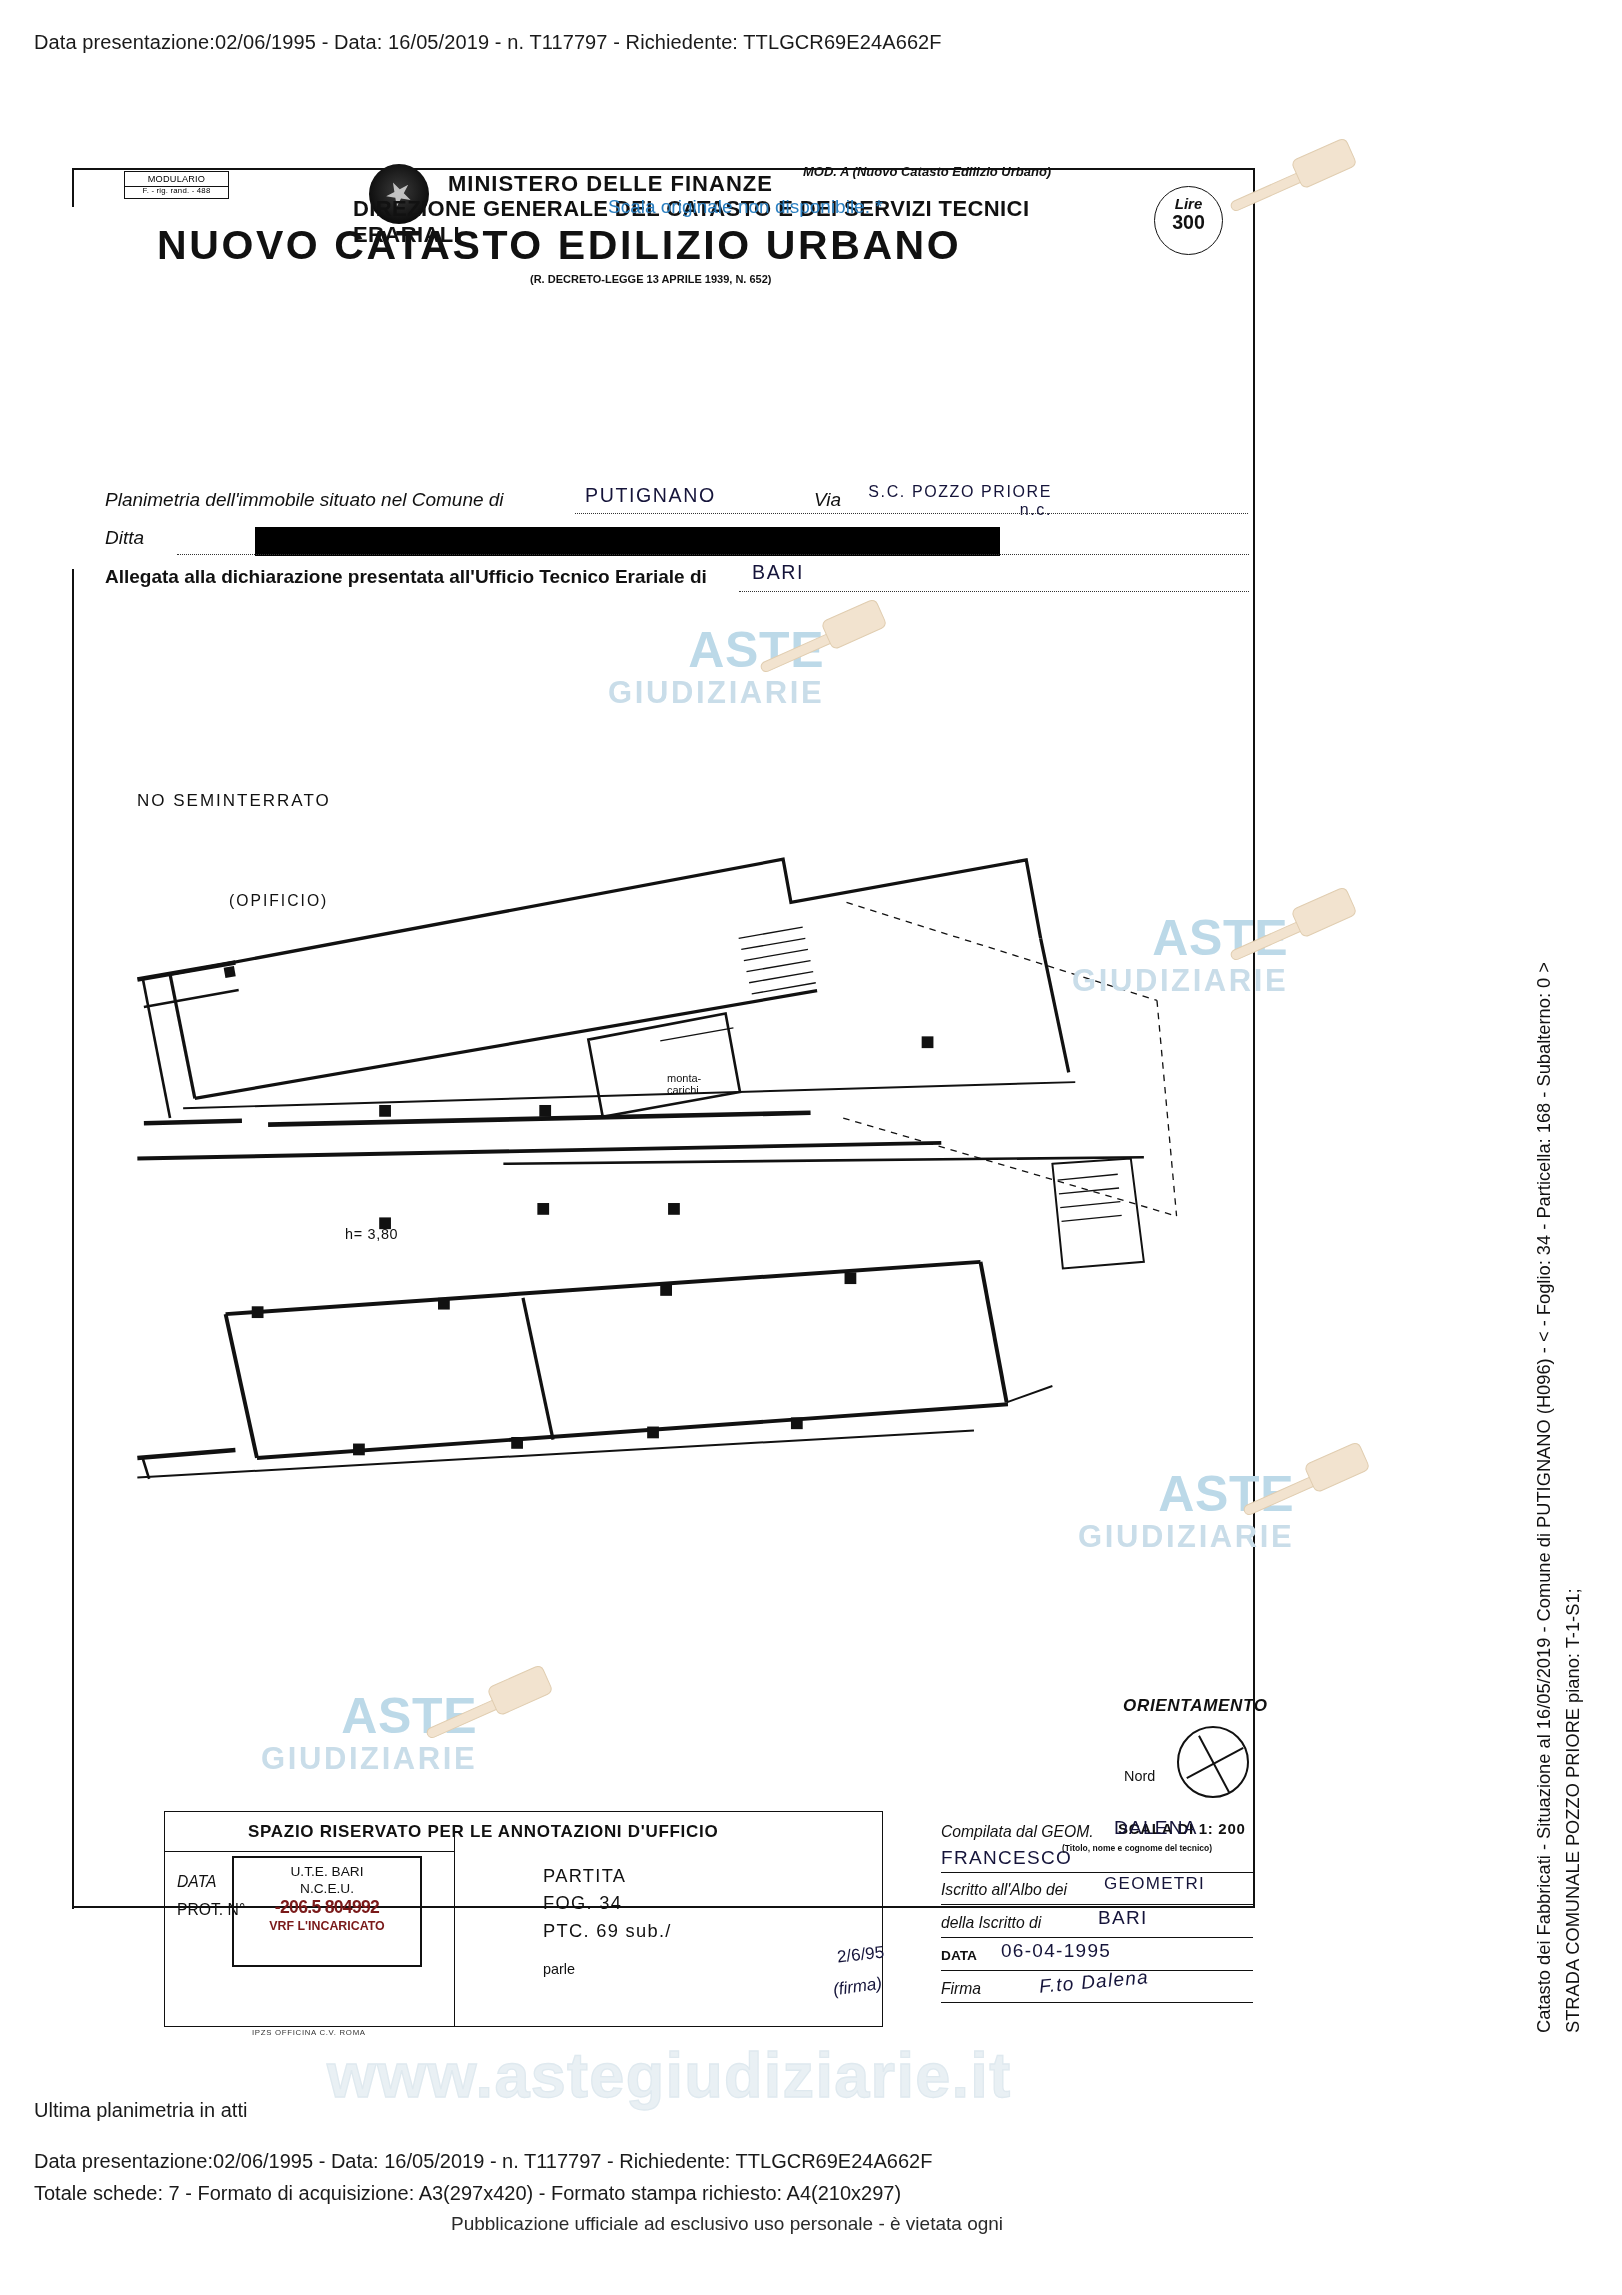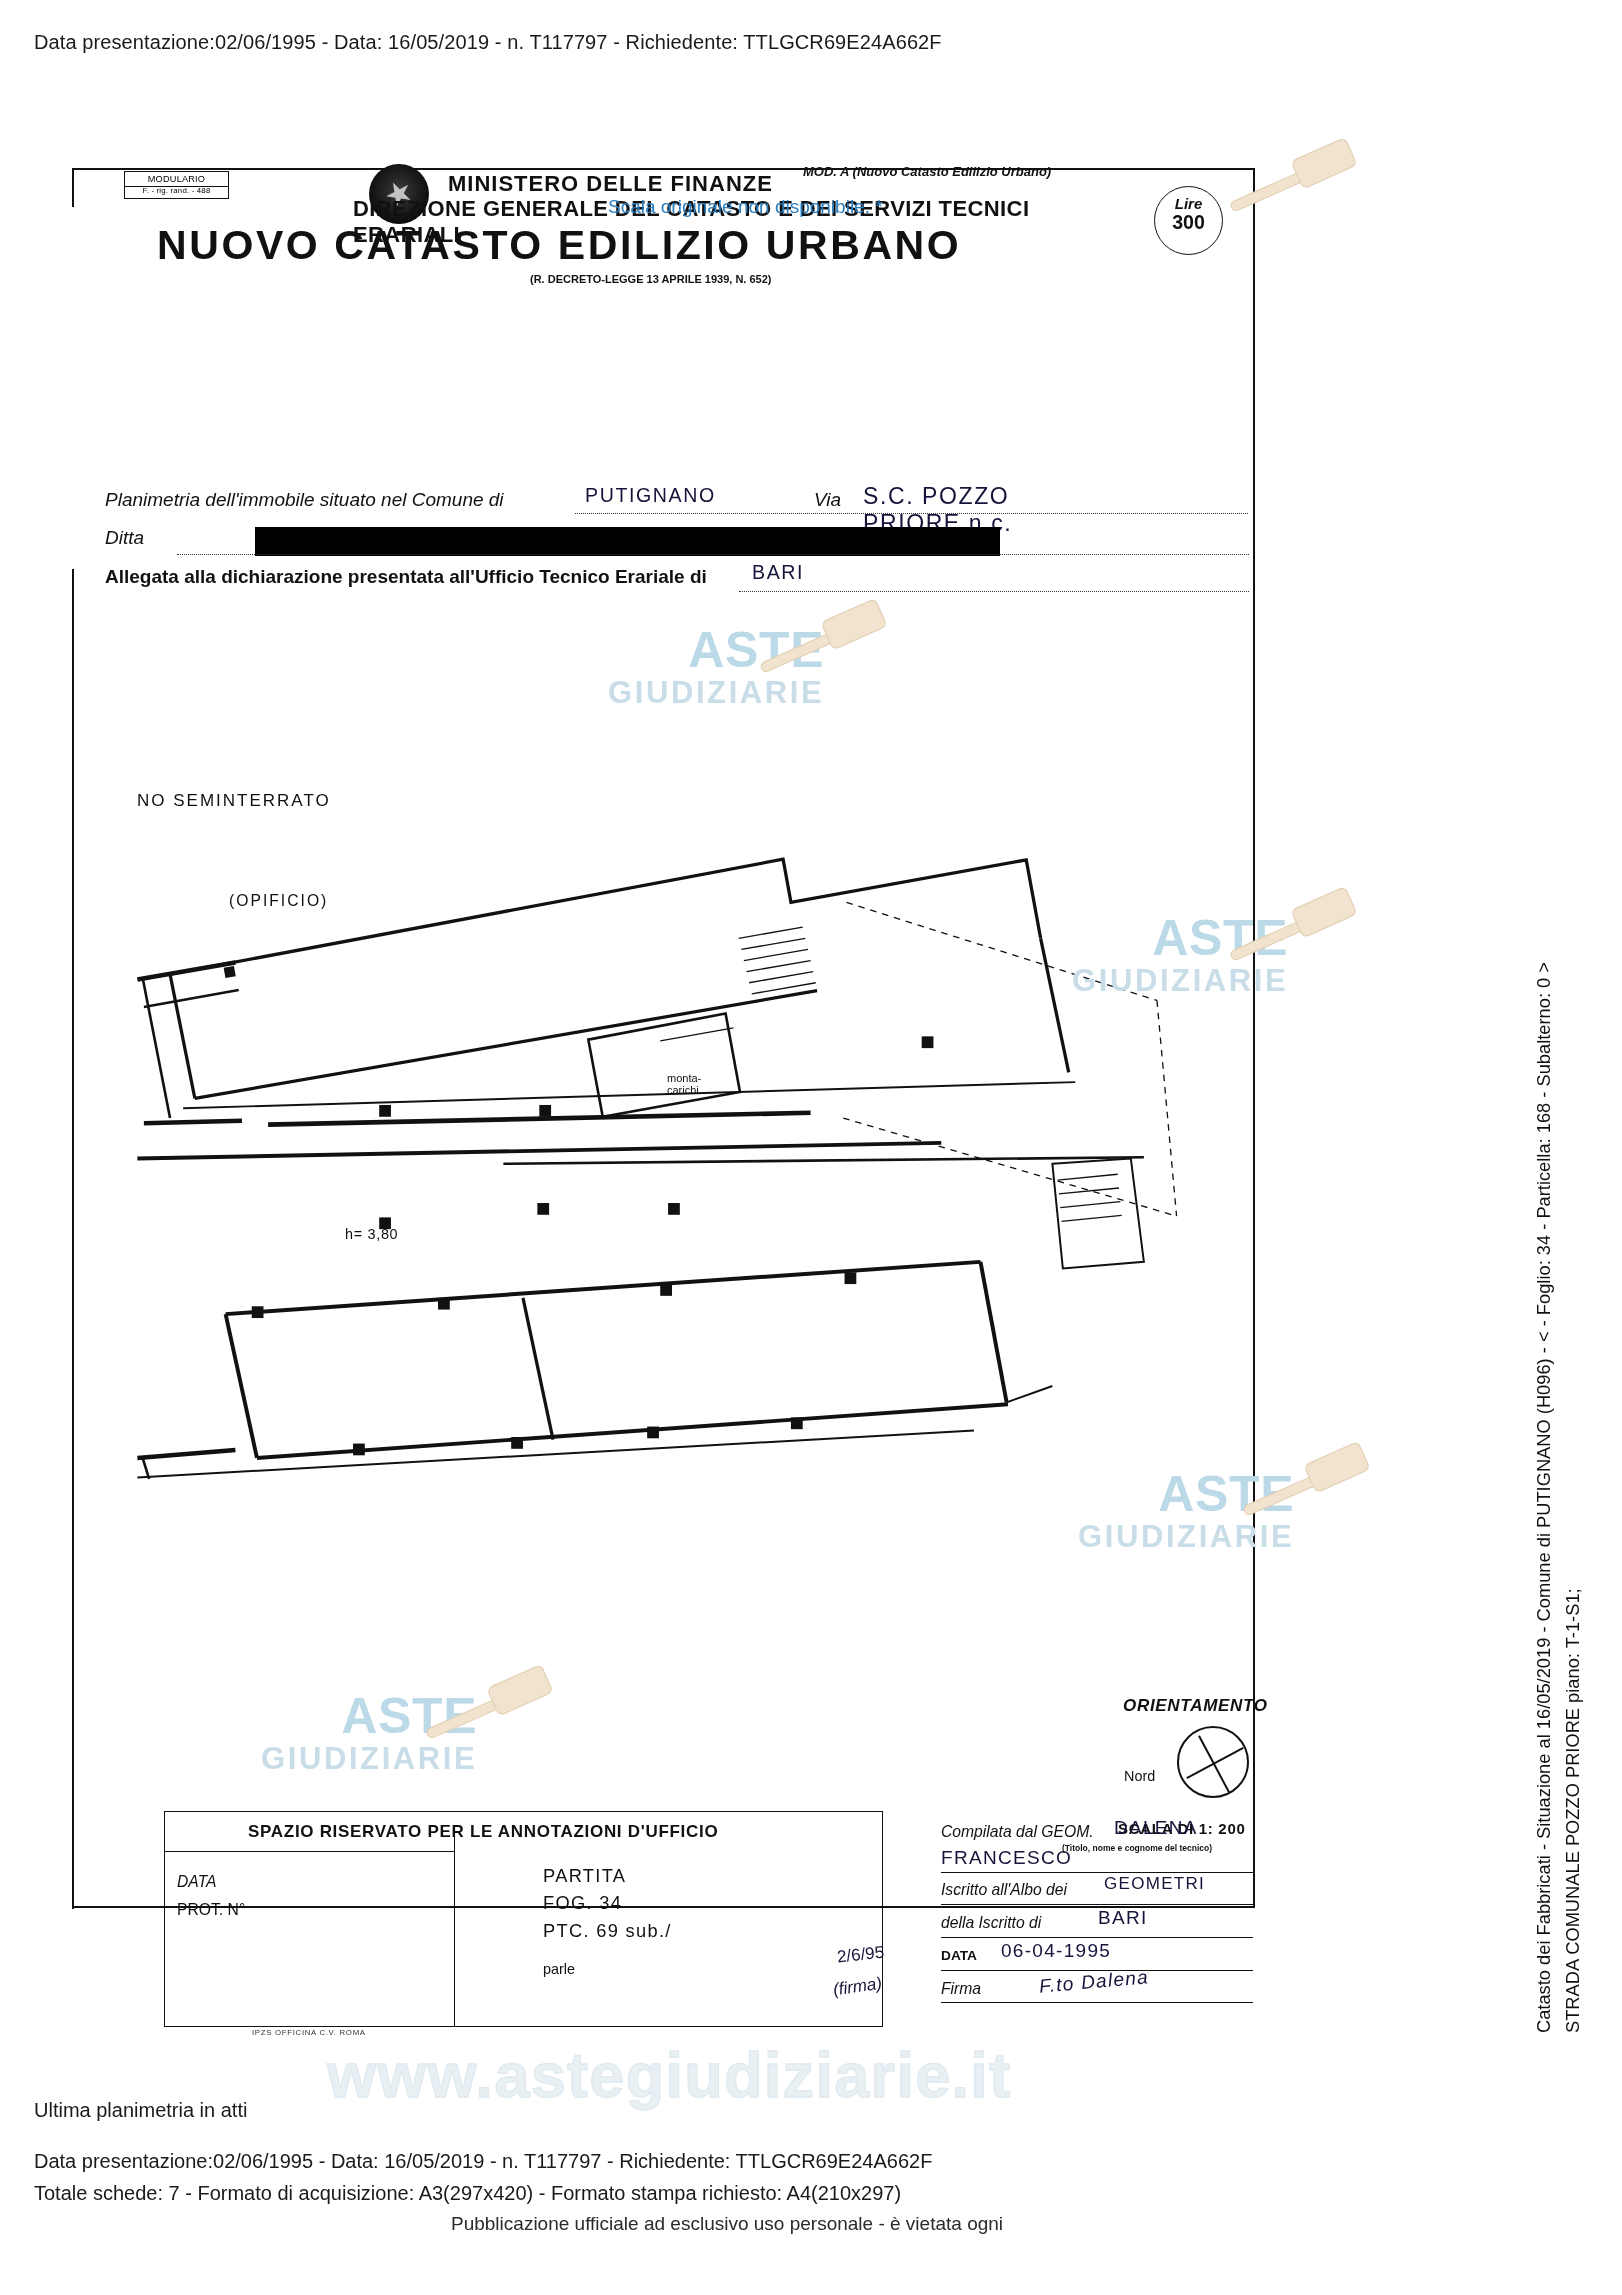--- a/index.html
+++ b/index.html
@@ -215,21 +215,21 @@
       <div class="l1">Lire</div>
       <div>300</div>
     </div>
 
     <div class="title-main">NUOVO CATASTO EDILIZIO URBANO</div>
     <div class="decreto">(R. DECRETO-LEGGE 13 APRILE 1939, N. 652)</div>
 
     <div class="ln ln-italic" style="left:33px; top:332px;">Planimetria dell'immobile situato nel Comune di</div>
     <div class="hand" style="left:513px; top:327px;">PUTIGNANO</div>
     <div class="ln ln-italic" style="left:742px; top:332px;">Via</div>
-    <div class="hand" style="left:791px; top:326px; font-size:23px;">S.C. POZZO PRIORE  n.c.</div>
+    <div class="hand" style="left:791px; top:326px; font-size:16px;text-align:right;">S.C. POZZO PRIORE  n.c.</div>
     <div class="dotline" style="left:503px; top:356px; width:673px;"></div>
 
     <div class="ln ln-italic" style="left:33px; top:370px;">Ditta</div>
     <div class="ditta-black"></div>
     <div class="dotline" style="left:105px; top:397px; width:1072px;"></div>
 
     <div class="ln" style="left:33px; top:409px; font-weight:bold;">Allegata alla dichiarazione presentata all'Ufficio Tecnico Erariale di</div>
     <div class="hand" style="left:680px; top:404px;">BARI</div>
     <div class="dotline" style="left:667px; top:434px; width:510px;"></div>
 
@@ -331,20 +331,26 @@
       <div class="lbl-scala">SCALA DI 1: 200</div>
     </div>
 
     <div class="office-box"></div>
     <div class="office-title">SPAZIO RISERVATO PER LE ANNOTAZIONI D'UFFICIO</div>
     <div class="office-vsplit"></div>
     <div class="office-hline"></div>
     <div class="lbl-data">DATA</div>
     <div class="lbl-prot">PROT. N°</div>
 
+    <div class="stamp">
+      <div>U.T.E. BARI</div>
+      <div>N.C.E.U.</div>
+      <div class="s3">-206.5  804992</div>
+      <div class="s4">VRF  L'INCARICATO</div>
+    </div>
 
     <div class="partita" style="white-space:pre-line;"><span>PARTITA
 FOG. 34
 PTC. 69 sub./</span></div>
     <div class="parle">parle</div>
     <div class="sign-date">2/6/95</div>
     <div class="scribble">(firma)</div>
     <div class="ipza">IPZS  OFFICINA C.V. ROMA</div>
 
     <div class="right-box">

